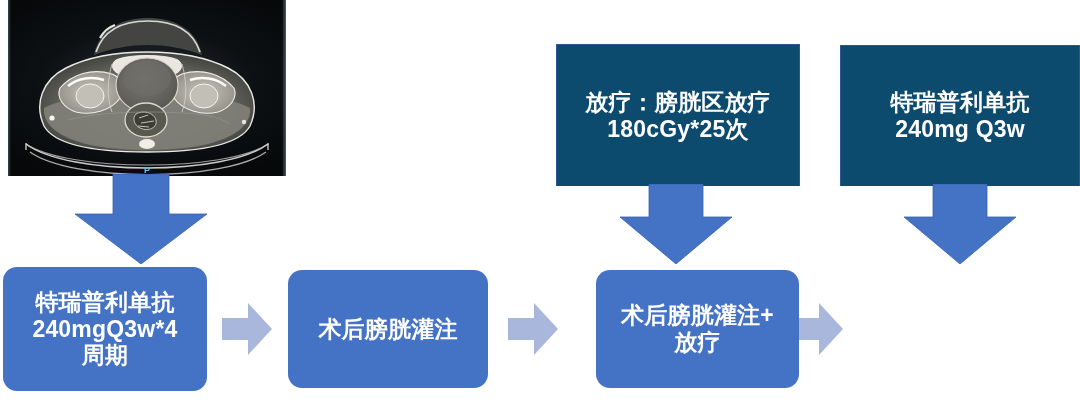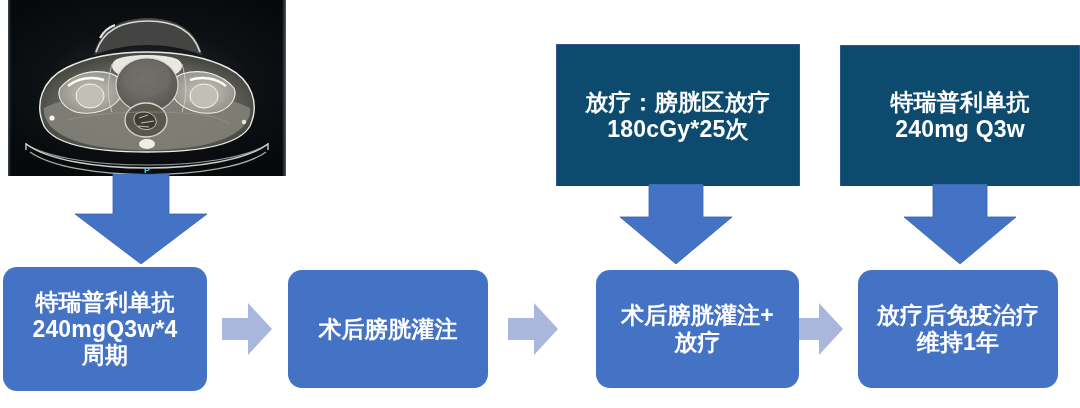--- a/index.html
+++ b/index.html
@@ -214,16 +214,14 @@
 
   <div class="node rounded" style="left:3px; top:267px; width:204px; height:124px;">特瑞普利单抗
 240mgQ3w*4
 周期</div>
 
   <div class="node rounded" style="left:288px; top:270px; width:200px; height:118px;">术后膀胱灌注</div>
 
   <div class="node rounded" style="left:572px; top:270px; width:203px; height:118px;margin-left:24px;">术后膀胱灌注+
 放疗</div>
 
-  <div class="node rounded" style="left:858px; top:270px; width:200px; height:118px;">放疗后免疫治疗
-维持1年</div>
 
 </div>
 
 </body></html>

